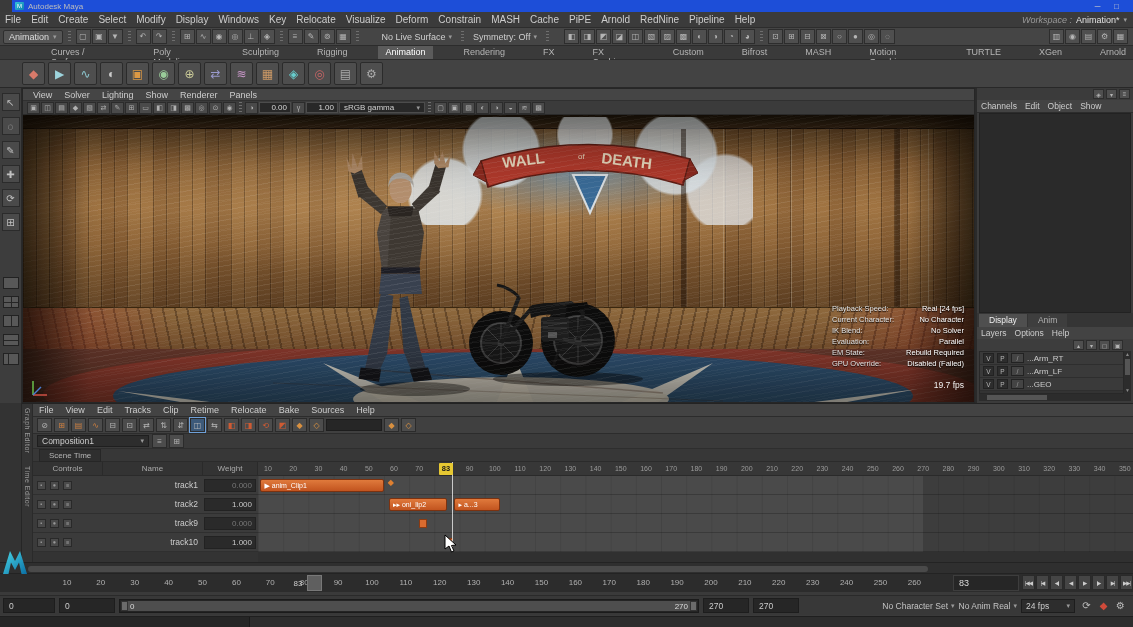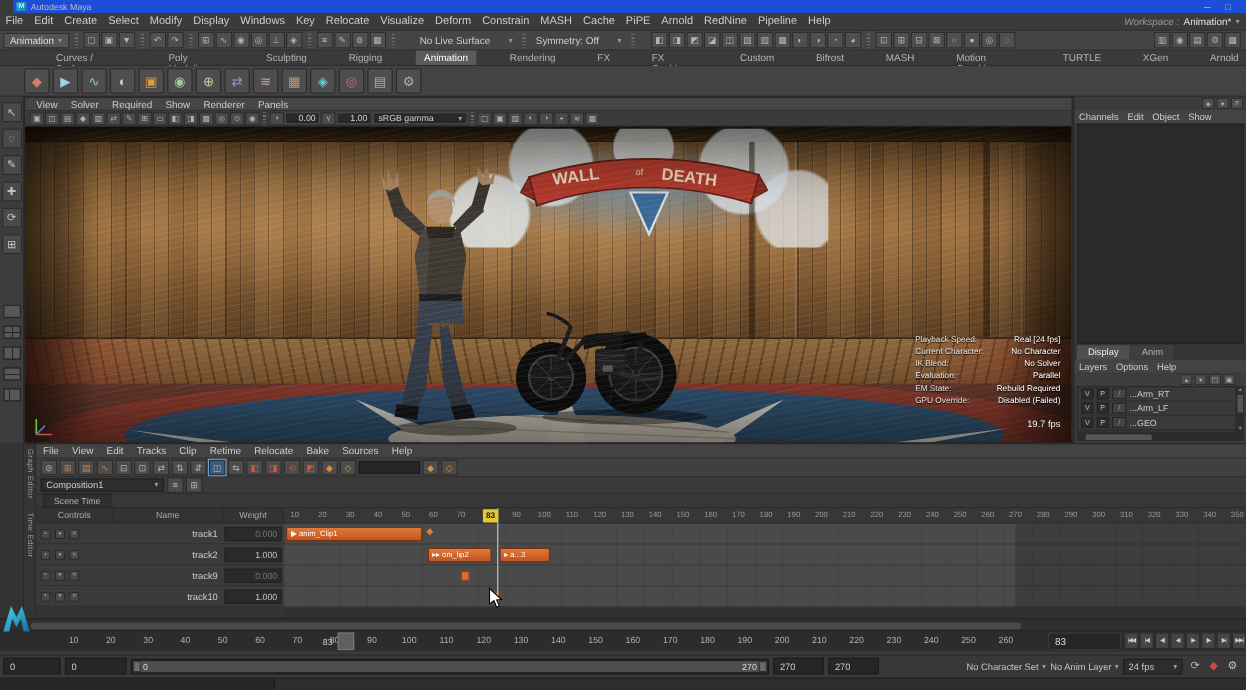--- a/index.html
+++ b/index.html
@@ -23,21 +23,21 @@
 #workspace .lab{color:#9a9a9a;font-style:italic;}
 #workspace .val{color:#e2e2e2;}
 .caret{font-size:7px;color:#9a9a9a;}
 
 
 #statusline{position:absolute;top:28px;left:0;width:1133px;height:18px;background:#454545;display:flex;align-items:center;gap:3px;padding:0 3px;border-bottom:1px solid #2c2c2c;}
 .sl-drop{height:14px;background:#555;border:1px solid #2e2e2e;border-radius:2px;display:flex;align-items:center;gap:4px;padding:0 5px;font-size:9px;color:#ddd;}
 .divider{width:3px;height:12px;background:repeating-linear-gradient(180deg,#6e6e6e 0 1px,transparent 1px 3px);margin:0 2px;flex:none;}
 .sl-group{display:flex;gap:1px;}
 .ib{width:15px;height:15px;flex:none;background:#4f4f4f;border:1px solid #2d2d2d;color:#b5b5b5;font-size:8px;display:flex;align-items:center;justify-content:center;}
-.sl-text{font-size:9px;color:#cfcfcf;display:flex;align-items:center;gap:17px;padding:0 4px;}
+.sl-text{font-size:9px;color:#cfcfcf;display:flex;align-items:center;gap:3px;padding:0 4px;}
 
 
 #shelftabs{position:absolute;top:46px;left:0;width:1133px;height:14px;background:#3a3a3a;display:flex;align-items:flex-end;padding-left:20px;border-bottom:1px solid #2c2c2c;}
 #shelftabs .shelf-tab{font-size:9px;color:#b5b5b5;padding:1px 7px;height:13px;margin-left:24px;}
 #shelftabs .shelf-tab.active{background:#5b5b5b;color:#fff;}
 
 
 #shelf{position:absolute;top:60px;left:0;width:1133px;height:28px;background:#434343;display:flex;align-items:center;gap:3px;padding-left:22px;border-bottom:1px solid #282828;}
 #shelf-side{position:absolute;top:60px;left:0;width:16px;height:28px;display:flex;flex-direction:column;align-items:center;justify-content:center;gap:2px;background:#3d3d3d;font-size:6px;color:#999;}
 .shelf-btn{width:23px;height:23px;background:#4e4e4e;border:1px solid #2b2b2b;border-radius:2px;font-size:12px;display:flex;align-items:center;justify-content:center;color:#bbb;}
@@ -496,21 +496,21 @@
       <div class="layout-btn p2h"></div>
       <div class="layout-btn p3"></div>
     </div>
   </div>
 
   <div id="viewport">
     <div id="vp-menus">
 
     <span class="menu-item">View</span>
         <span class="menu-item">Solver</span>
-        <span class="menu-item">Required</span>
+        <span class="menu-item">Lighting</span>
         <span class="menu-item">Show</span>
         <span class="menu-item">Renderer</span>
         <span class="menu-item">Panels</span>
       </div>
     <div id="vp-toolbar">
       <span style="display:flex;gap:1px;">
 
       <span class="vib">
             <span class="glyph">▣</span>
           </span>
@@ -1084,21 +1084,21 @@
       <span id="rs-lab-l">0</span>
       <span id="rs-lab-r">270</span>
     </span>
     <span class="num-field" style="width:46px;">270</span>
     <span class="num-field" style="width:46px;">270</span>
     <span class="opt" style="margin-left:auto;">
       <span>No Character Set</span>
         <span class="caret">▾</span>
     </span>
     <span class="opt">
-      <span>No Anim Layer</span>
+      <span>No Anim Real</span>
         <span class="caret">▾</span>
     </span>
     <span id="fps-dd">
       <span>24 fps</span>
         <span class="caret">▾</span>
     </span>
     <span style="display:flex;gap:2px;margin-right:2px;">
 
     <span class="rr-icon glyph">⟳</span>
         <span class="rr-icon glyph" style="color: rgb(207, 74, 58);">◆</span>

